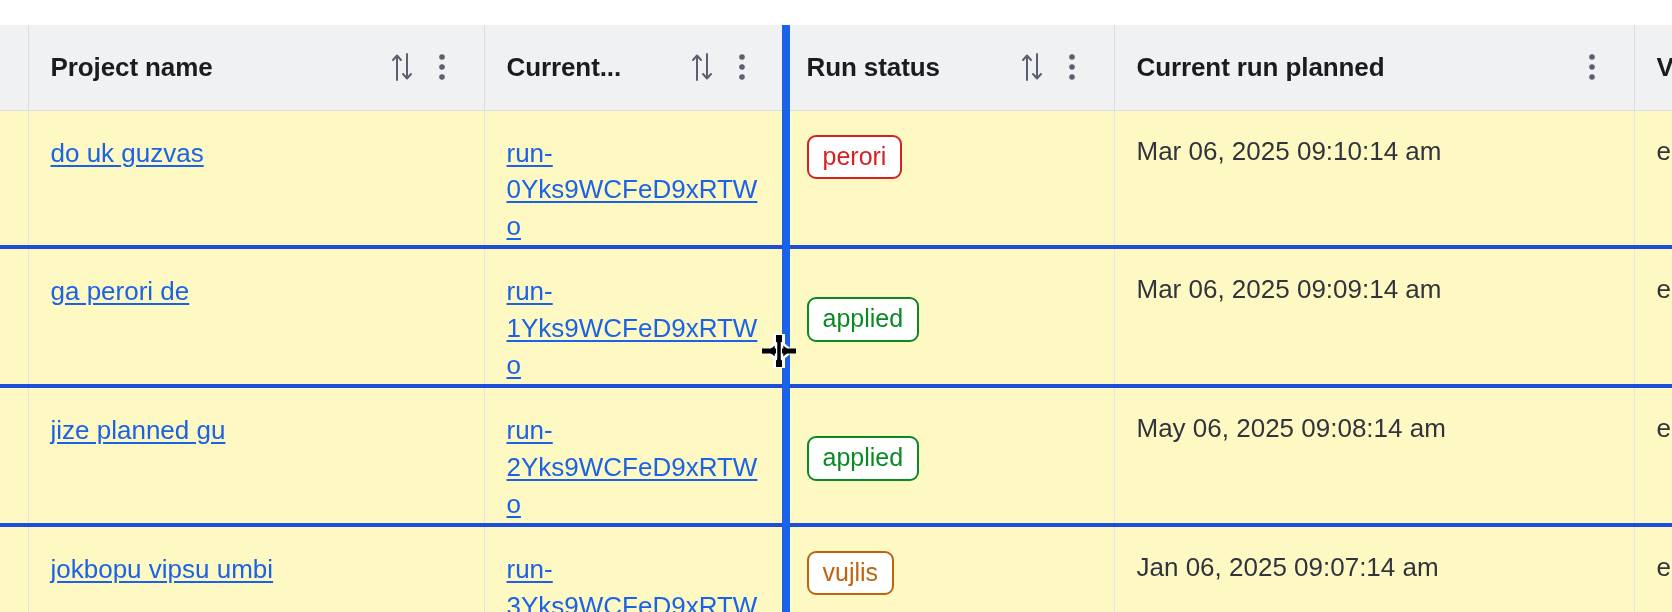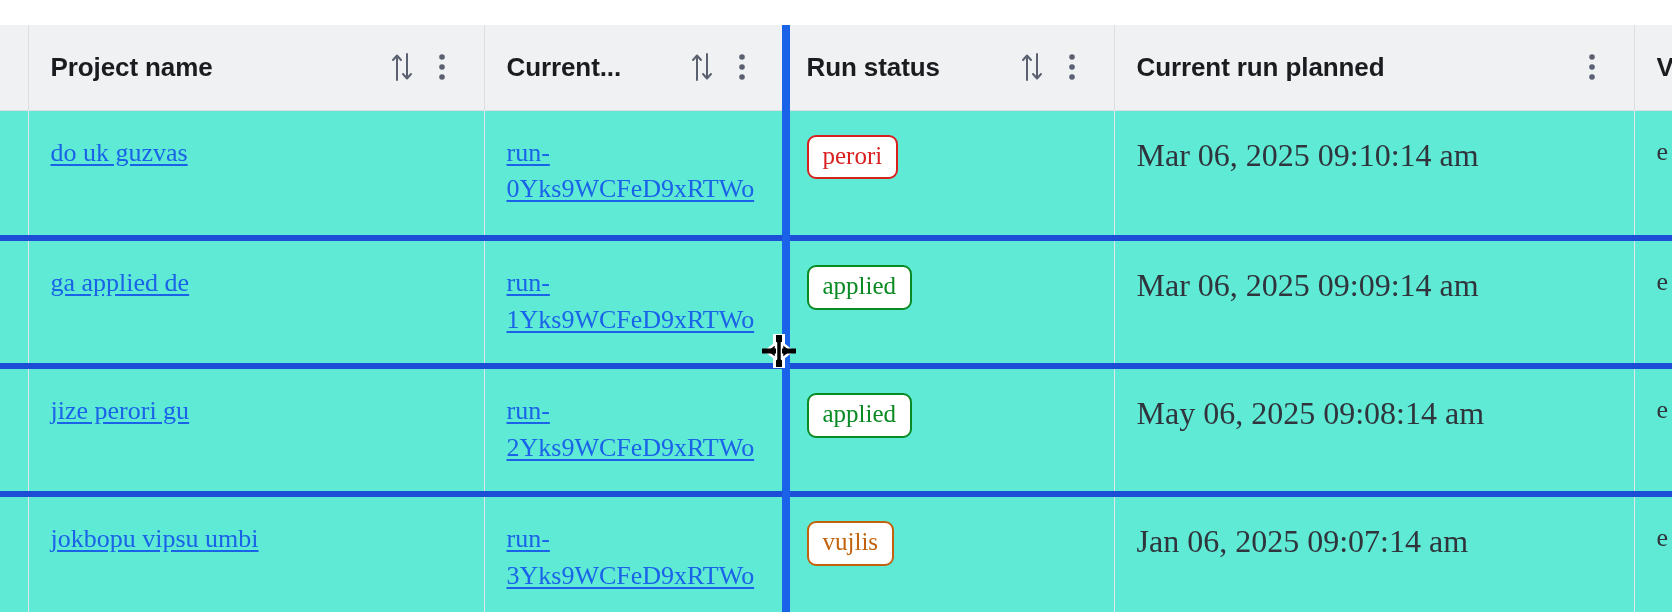--- a/index.html
+++ b/index.html
@@ -54,55 +54,54 @@
     flex: 0 0 auto;
     display: inline-flex; align-items: center; justify-content: center;
     width: 40px; height: 44px;
     cursor: pointer;
   }
   .sort-ico svg, .kebab-ico svg { display: block; }
 
   
   tbody td {
     border-right: 1px solid #e3e5e8;
-    border-bottom: 6px solid #1d4ed8;
+    border-bottom: 4px solid #1d4ed8;
     padding: 24px 22px 0 22px;
     vertical-align: top;
     height: 128px;
-    background: #5eead4;
-    font-family: Liberation Serif, serif;
+    background: #fef9c3;
   }
   tbody td.gutter { padding: 0; border-right: 1px solid #e3e5e8; }
 
   a.cell-link {
     color: #1a62e8; text-decoration: underline;
     text-underline-offset: 3px;
     font-size: 26px; line-height: 1.42;
     word-break: break-word; cursor: pointer;
   }
   .plain-text {
-    color: #30343c; font-size: 32px; line-height: 1.3;
+    color: #30343c; font-size: 26px; line-height: 1.3;
     white-space: nowrap;
   }
   .clipped-text {
     color: #30343c; font-size: 26px; line-height: 1.3;
     white-space: nowrap; overflow: hidden;
   }
 
   
   .badge {
     display: inline-block;
     border: 2px solid currentColor;
     border-radius: 9px;
     padding: 5px 14px 7px 14px;
     font-size: 25px; line-height: 1.15;
     background: #fff; white-space: nowrap;
   }
   .badge.errored { color: #d92020; }
-  .badge.applied { color: #0a8a23; }
+  .badge.applied { color: #0a8a23; margin-top: 24px; }
   .badge.planned { color: #c2620c; }
 
   
   .resize-line {
     position: absolute;
     top: 25px; left: 782px;
     width: 8px; height: 587px;
     background: #1a62e8;
     z-index: 40;
   }
@@ -248,40 +247,40 @@
             <span class="plain-text">Mar 06, 2025 09:10:14 am</span>
           </td>
           <td>
             <span class="clipped-text">e</span>
           </td>
         </tr>
 
         <tr>
           <td class="gutter"></td>
           <td>
-            <a class="cell-link">ga applied de</a>
+            <a class="cell-link">ga perori de</a>
           </td>
           <td>
             <a class="cell-link">run-1Yks9WCFeD9xRTWo</a>
           </td>
           <td>
             <span class="badge applied">applied</span>
           </td>
           <td>
             <span class="plain-text">Mar 06, 2025 09:09:14 am</span>
           </td>
           <td>
             <span class="clipped-text">e</span>
           </td>
         </tr>
 
         <tr>
           <td class="gutter"></td>
           <td>
-            <a class="cell-link">jize perori gu</a>
+            <a class="cell-link">jize planned gu</a>
           </td>
           <td>
             <a class="cell-link">run-2Yks9WCFeD9xRTWo</a>
           </td>
           <td>
             <span class="badge applied">applied</span>
           </td>
           <td>
             <span class="plain-text">May 06, 2025 09:08:14 am</span>
           </td>

